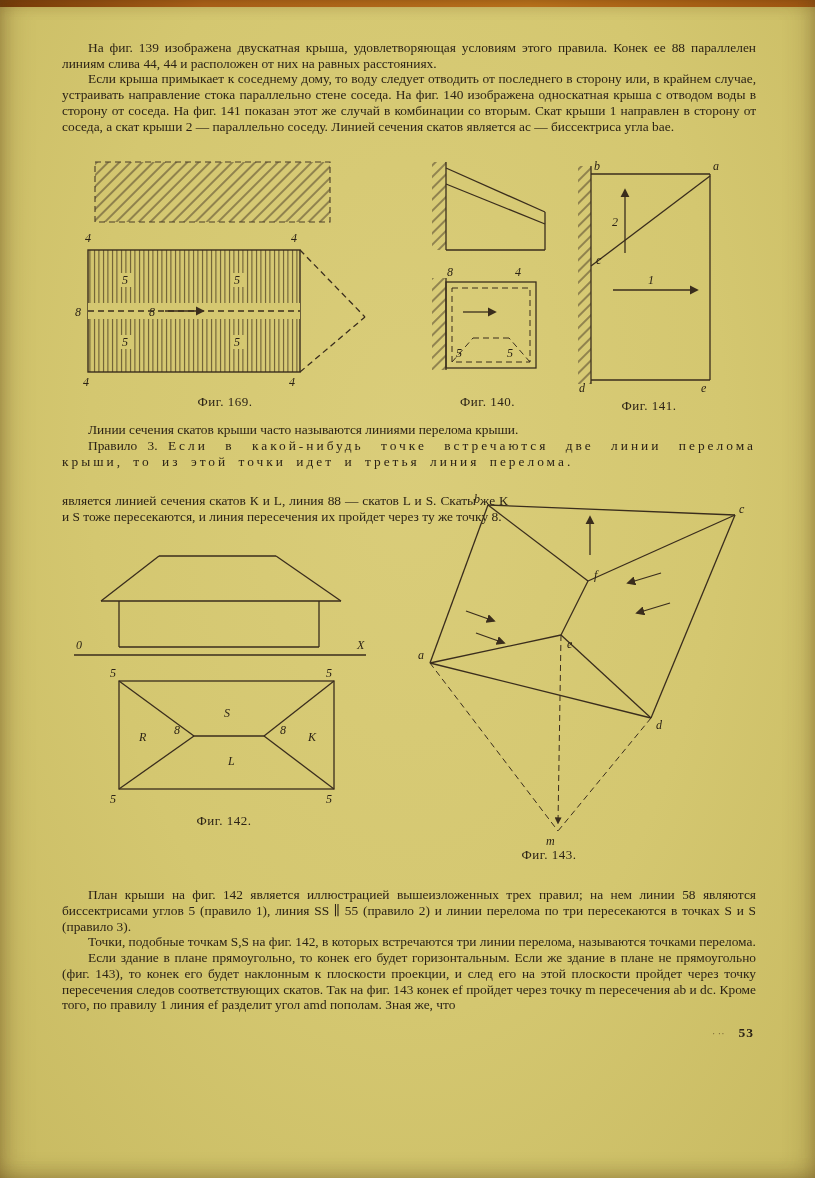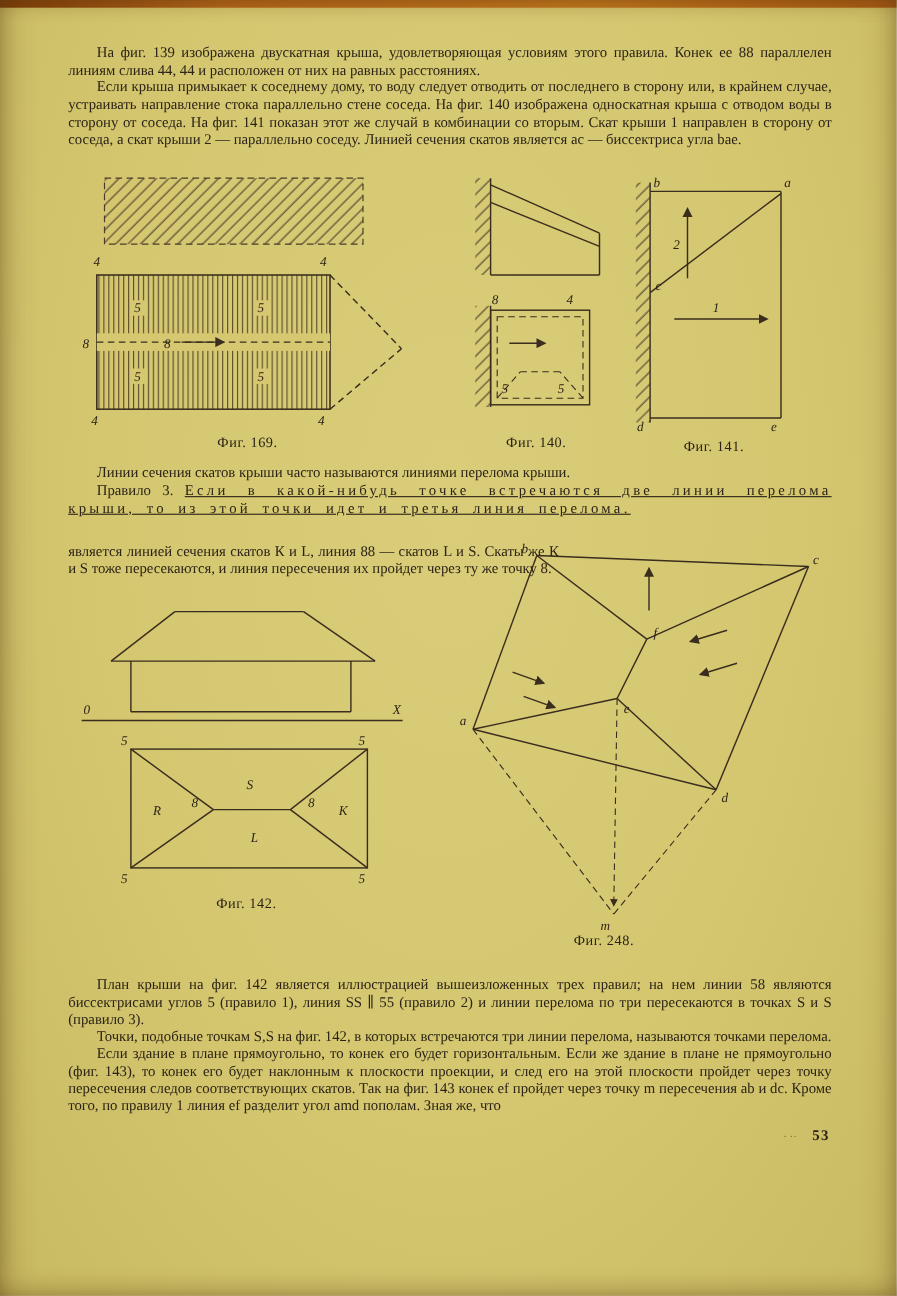--- a/index.html
+++ b/index.html
@@ -19,21 +19,21 @@
     box-shadow: inset 16px 0 30px -16px rgba(90,60,20,.5),
                 inset -16px 0 30px -16px rgba(90,60,20,.45),
                 inset 0 -12px 26px -14px rgba(90,60,20,.4),
                 inset 0 10px 18px -12px rgba(120,70,15,.5);
   }
   .content { position:absolute; left:62px; top:40px; width:694px; }
   .para { font-size:13.4px; line-height:15.7px; text-align:justify; text-indent:26px; }
   .noindent { text-indent:0; }
   .run { }
   .it { }
-  .sp { letter-spacing:3px; word-spacing:4px;text-decoration:underline; }
+  .sp { letter-spacing:3px; word-spacing:4px; }
 
   .figrow1 { display:flex; align-items:flex-start; margin:26px 0 8px 13px; }
   .figcol { display:flex; flex-direction:column; }
   .figcol svg { display:block; }
   .figcap { font-size:13px; text-align:center; margin-top:2px; letter-spacing:.5px; }
   .col-139 { width:300px; }
   .col-140 { width:125px; margin-left:50px; }
   .col-141 { width:148px; margin-left:25px; }
 
   .figrow2 { position:relative; height:384px; margin-top:24px; margin-bottom:10px; }
@@ -262,21 +262,21 @@
         <g>
           <text x="56" y="10">b</text>
           <text x="321" y="20">c</text>
           <text x="0" y="166">a</text>
           <text x="238" y="236">d</text>
           <text x="176" y="86">f</text>
           <text x="149" y="155">e</text>
           <text x="128" y="352">m</text>
         </g>
       </svg>
-      <figcaption class="figcap">Фиг. 248.</figcaption>
+      <figcaption class="figcap">Фиг. 143.</figcaption>
     </figure>
   </div>
 
   <p class="para">План крыши на фиг. 142 является иллюстрацией вышеизложенных трех правил; на нем линии 58 являются биссектрисами углов 5 (правило 1), линия SS ∥ 55 (правило 2) и линии перелома по три пересекаются в точках S и S (правило 3).</p>
   <p class="para"><span class="run">Точки, подобные точкам S,S на фиг. 142, в которых встречаются три линии перелома, называются </span><span class="run it">точками перелома.</span></p>
   <p class="para">Если здание в плане прямоугольно, то конек его будет горизонтальным. Если же здание в плане не прямоугольно (фиг. 143), то конек его будет наклонным к плоскости проекции, и след его на этой плоскости пройдет через точку пересечения следов соответствующих скатов. Так на фиг. 143 конек ef пройдет через точку m пересечения ab и dc. Кроме того, по правилу 1 линия ef разделит угол amd пополам. Зная же, что</p>
 
   <div class="footer-row">
     <span class="marks">· ··</span><span class="pnum">53</span>
   </div>

